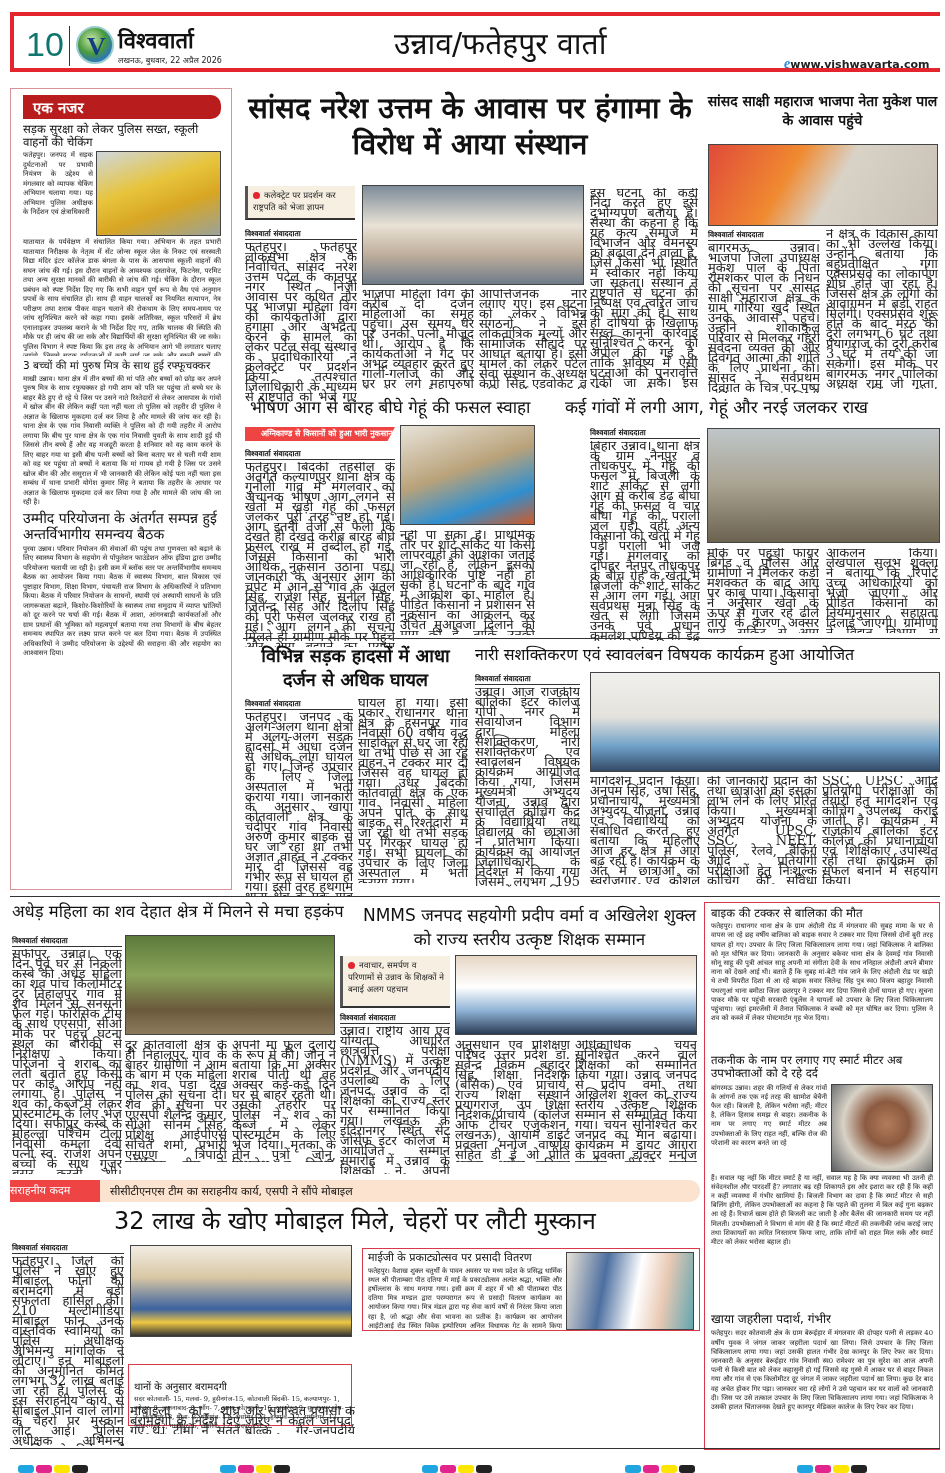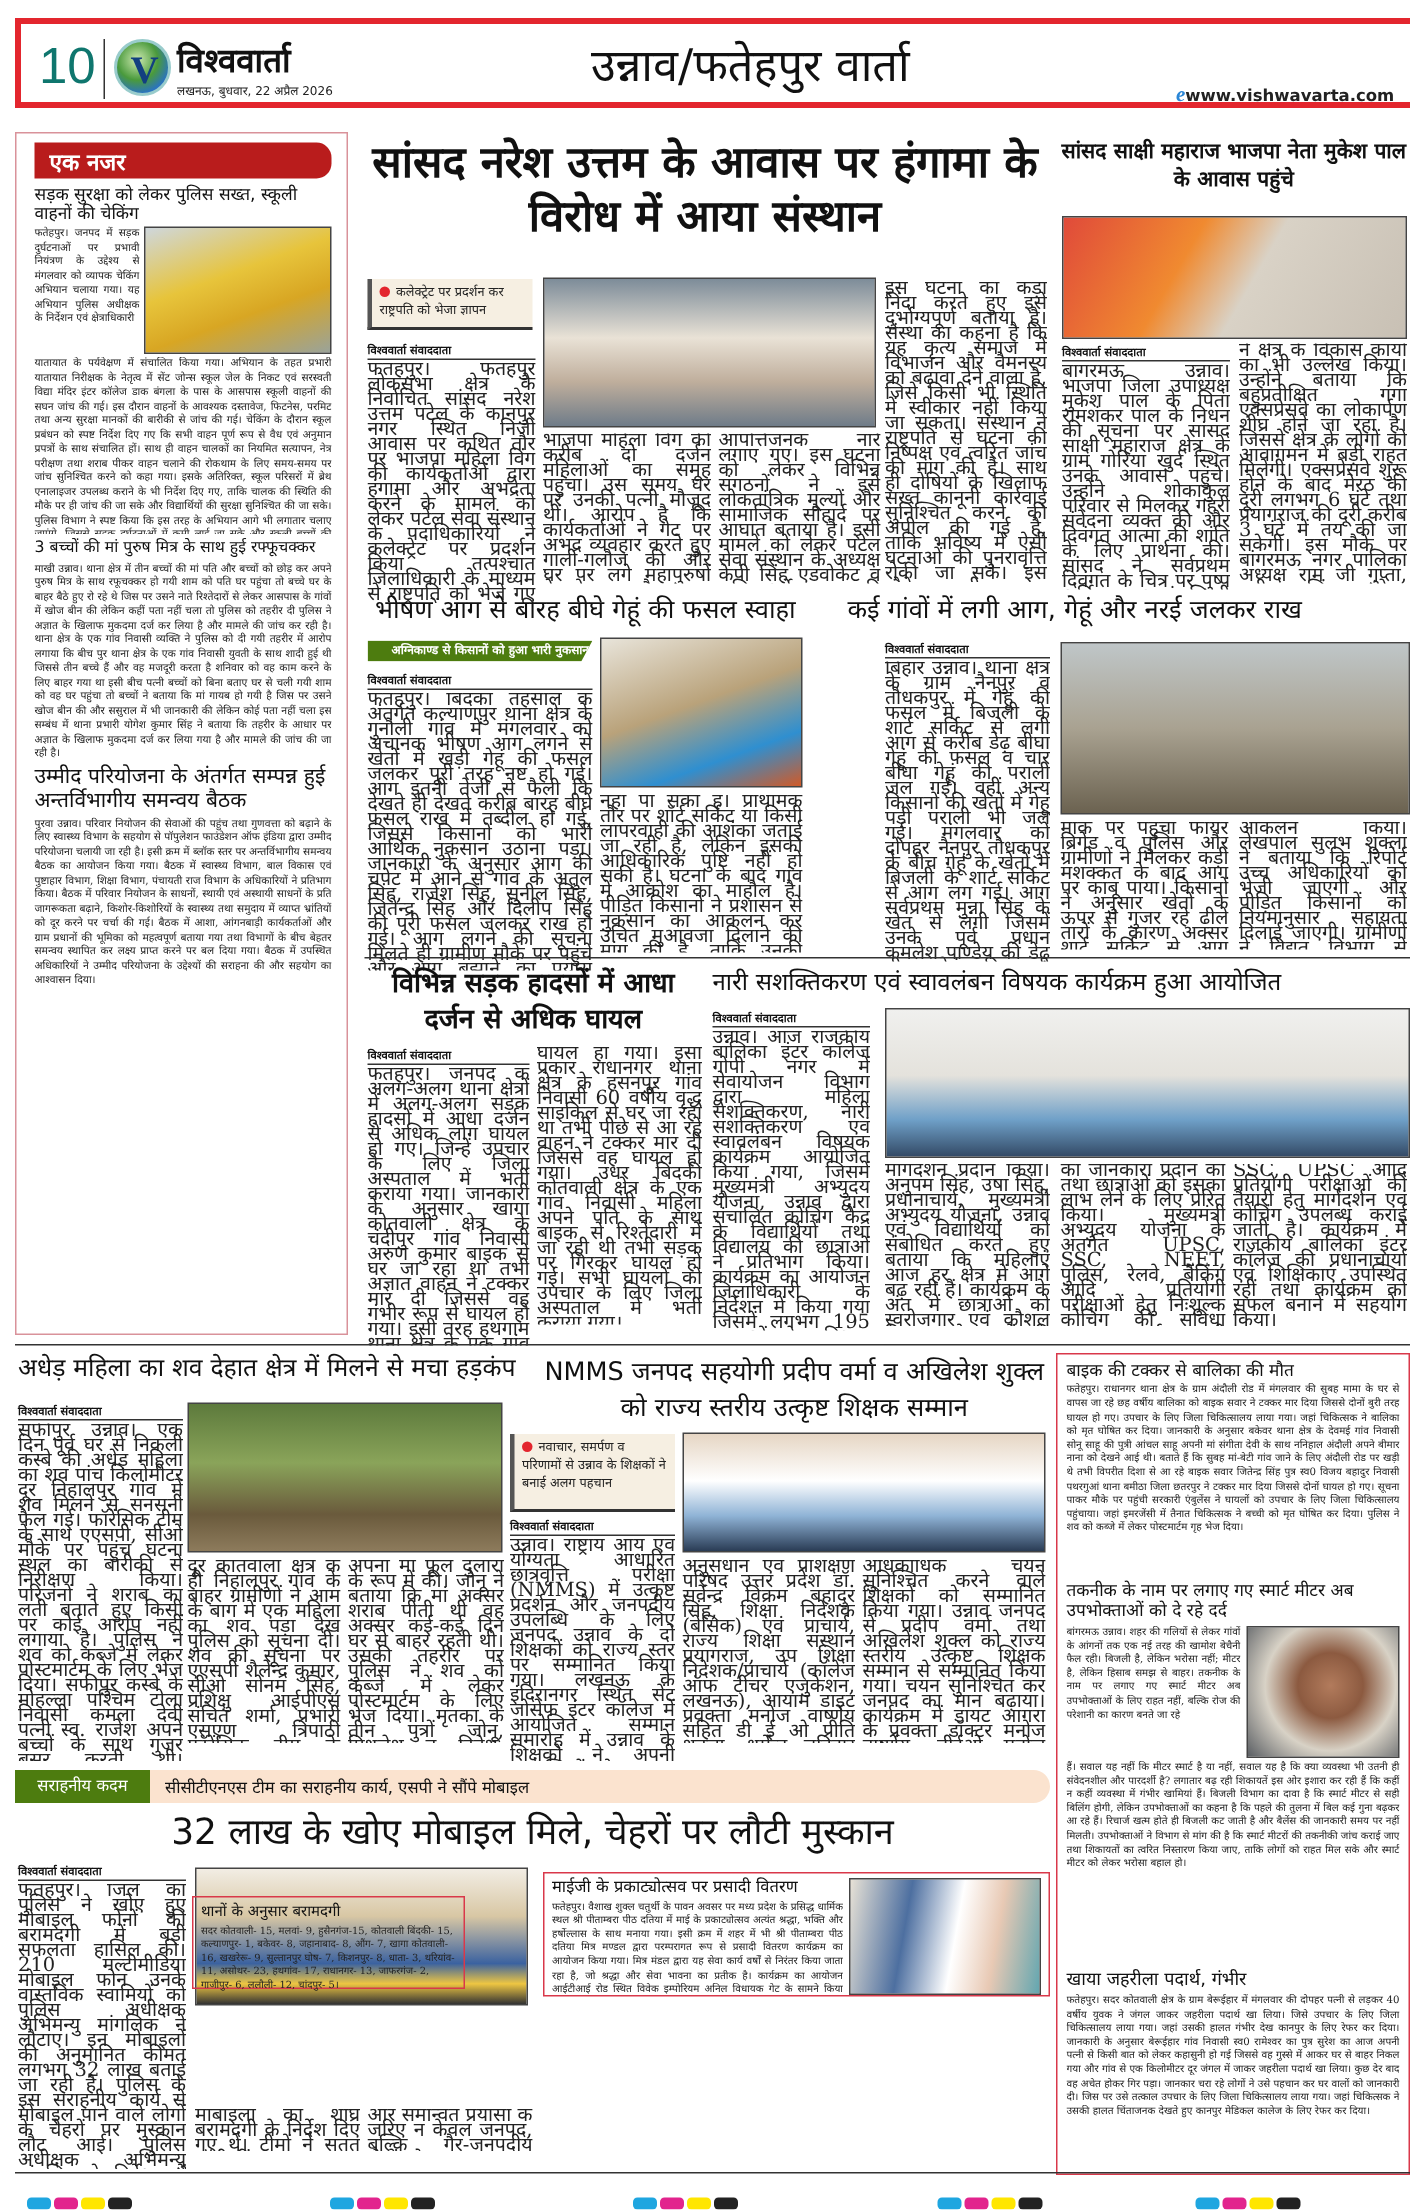--- a/index.html
+++ b/index.html
@@ -14,21 +14,21 @@
 .photo-saffron{background:linear-gradient(120deg,#e04a3a 0%,#f08a30 35%,#d9d2c6 55%,#c8c0b4 100%)}
 .photo-fire{background:linear-gradient(160deg,#e8e4da 0%,#b9a27a 45%,#2f8fd0 75%,#d05a28 100%)}
 .photo-field{background:linear-gradient(180deg,#bfc6c8 0%,#a9a291 50%,#6b6250 100%)}
 .photo-class{background:linear-gradient(180deg,#f0f0ee 0%,#e4e2dc 45%,#6fa0c8 75%,#334a66 100%)}
 .photo-trees{background:linear-gradient(180deg,#5d7a3c 0%,#8aa45a 40%,#6a5a3c 75%,#8d7b5c 100%)}
 .photo-award{background:linear-gradient(180deg,#e6d6c4 0%,#ffffff 40%,#8fb3d6 70%,#2a3c55 100%)}
 .photo-man{background:radial-gradient(circle at 55% 45%,#b27b5c 0%,#8c5a40 30%,#d8d2c6 60%,#5a5e63 100%)}
 .photo-mobile{background:linear-gradient(180deg,#f2ede4 0%,#d8c7a4 35%,#3b62a0 70%,#eec642 85%,#333 100%)}
 .photo-prasad{background:linear-gradient(100deg,#e8e2d6 0%,#4d6fa0 30%,#ffffff 55%,#e8c9b4 75%,#62a6b0 100%)}
 .redbox{border:1.5px solid #d9384a}
-.tag-red{background:#4d7c0f;color:#fff;font-weight:bold}
+.tag-red{background:#ef4444;color:#fff;font-weight:bold}
 .bullet{display:inline-block;width:7px;height:7px;border-radius:50%;background:#e3262e;margin-right:4px;vertical-align:middle}
 .kicker{background:#f6efe2;border-left:3px solid #555;border-bottom:2px solid #333;font-size:8.5px;line-height:12px;padding:3px 5px;color:#222}
 .cmyk{display:inline-block;width:16px;height:8px;border-radius:3px;margin-right:2px}
 </style>
 </head>
 <body>
 
 <div class="abs" style="left:10px;top:12px;width:930px;height:60px;border-left:4px solid #e3262e;border-top:4px solid #e3262e;border-bottom:4px solid #e3262e;border-right:none">
   <div class="abs" style="left:0;top:-4px;width:30px;height:4px;background:#e3262e"></div>
   <div class="abs" style="left:12px;top:8px;font-family:'Liberation Sans',sans-serif;font-size:34px;line-height:40px;color:#0f766e">10</div>
@@ -138,30 +138,30 @@
   <div class="body-text" style="font-size:6.8px;line-height:9.2px;height:128px">फतेहपुर। राधानगर थाना क्षेत्र के ग्राम अंदौली रोड में मंगलवार की सुबह मामा के घर से वापस जा रहे छह वर्षीय बालिका को बाइक सवार ने टक्कर मार दिया जिससे दोनों बुरी तरह घायल हो गए। उपचार के लिए जिला चिकित्सालय लाया गया। जहां चिकित्सक ने बालिका को मृत घोषित कर दिया। जानकारी के अनुसार बकेवर थाना क्षेत्र के देवमई गांव निवासी सोनू साहू की पुत्री आंचल साहू अपनी मां संगीता देवी के साथ ननिहाल अंदौली अपने बीमार नाना को देखने आई थी। बताते हैं कि सुबह मां-बेटी गांव जाने के लिए अंदौली रोड पर खड़ी थे तभी विपरीत दिशा से आ रहे बाइक सवार जितेन्द्र सिंह पुत्र स्व0 विजय बहादुर निवासी पथरगुआं थाना बमीठा जिला छतरपुर ने टक्कर मार दिया जिससे दोनों घायल हो गए। सूचना पाकर मौके पर पहुंची सरकारी एंबुलेंस ने घायलों को उपचार के लिए जिला चिकित्सालय पहुंचाया। जहां इमरजेंसी में तैनात चिकित्सक ने बच्ची को मृत घोषित कर दिया। पुलिस ने शव को कब्जे में लेकर पोस्टमार्टम गृह भेज दिया।</div>
   <div class="hl" style="font-size:11.5px;font-weight:normal;margin:4px 0 3px">तकनीक के नाम पर लगाए गए स्मार्ट मीटर अब उपभोक्ताओं को दे रहे दर्द</div>
   <div class="photo photo-man" style="float:right;width:102px;height:88px;margin:0 0 2px 4px"></div>
   <div class="body-text" style="font-size:6.8px;line-height:9.2px">बांगरमऊ उन्नाव। शहर की गलियों से लेकर गांवों के आंगनों तक एक नई तरह की खामोश बेचैनी फैल रही। बिजली है, लेकिन भरोसा नहीं; मीटर है, लेकिन हिसाब समझ से बाहर। तकनीक के नाम पर लगाए गए स्मार्ट मीटर अब उपभोक्ताओं के लिए राहत नहीं, बल्कि रोज की परेशानी का कारण बनते जा रहे</div>
   <div class="body-text" style="clear:both;font-size:6.8px;line-height:9.2px;height:135px">हैं। सवाल यह नहीं कि मीटर स्मार्ट है या नहीं, सवाल यह है कि क्या व्यवस्था भी उतनी ही संवेदनशील और पारदर्शी है? लगातार बढ़ रही शिकायतें इस ओर इशारा कर रही हैं कि कहीं न कहीं व्यवस्था में गंभीर खामियां हैं। बिजली विभाग का दावा है कि स्मार्ट मीटर से सही बिलिंग होगी, लेकिन उपभोक्ताओं का कहना है कि पहले की तुलना में बिल कई गुना बढ़कर आ रहे हैं। रिचार्ज खत्म होते ही बिजली कट जाती है और बैलेंस की जानकारी समय पर नहीं मिलती। उपभोक्ताओं ने विभाग से मांग की है कि स्मार्ट मीटरों की तकनीकी जांच कराई जाए तथा शिकायतों का त्वरित निस्तारण किया जाए, ताकि लोगों को राहत मिल सके और स्मार्ट मीटर को लेकर भरोसा बहाल हो।</div>
   <div class="hl" style="font-size:12px;font-weight:normal;margin:4px 0 3px">खाया जहरीला पदार्थ, गंभीर</div>
   <div class="body-text" style="font-size:6.8px;line-height:9.2px;height:100px">फतेहपुर। सदर कोतवाली क्षेत्र के ग्राम बेरूईहार में मंगलवार की दोपहर पत्नी से लड़कर 40 वर्षीय युवक ने जंगल जाकर जहरीला पदार्थ खा लिया। जिसे उपचार के लिए जिला चिकित्सालय लाया गया। जहां उसकी हालत गंभीर देख कानपुर के लिए रेफर कर दिया। जानकारी के अनुसार बेरूईहार गांव निवासी स्व0 रामेश्वर का पुत्र सुरेश का आज अपनी पत्नी से किसी बात को लेकर कहासुनी हो गई जिससे वह गुस्से में आकर घर से बाहर निकल गया और गांव से एक किलोमीटर दूर जंगल में जाकर जहरीला पदार्थ खा लिया। कुछ देर बाद वह अचेत होकर गिर पड़ा। जानकार चरा रहे लोगों ने उसे पहचान कर घर वालों को जानकारी दी। जिस पर उसे तत्काल उपचार के लिए जिला चिकित्सालय लाया गया। जहां चिकित्सक ने उसकी हालत चिंताजनक देखते हुए कानपुर मेडिकल कालेज के लिए रेफर कर दिया।</div>
 </div>
 
 <div class="abs" style="left:10px;top:1180px;width:690px;height:22px;background:#fbe3cf;border-radius:0 11px 11px 0">
-  <div class="abs tag-red" style="left:0;top:0;width:90px;height:22px;font-size:11px;line-height:22px;text-align:center;font-weight:normal">सराहनीय कदम</div>
+  <div class="abs tag-red" style="left:0;top:0;width:90px;height:22px;font-size:11px;line-height:22px;text-align:left;font-weight:normal">सराहनीय कदम</div>
   <div class="abs" style="left:100px;top:3px;font-size:11px;color:#111">सीसीटीएनएस टीम का सराहनीय कार्य, एसपी ने सौंपे मोबाइल</div>
 </div>
 <div class="abs hl" style="left:10px;top:1208px;width:690px;font-size:24px;font-weight:normal;text-align:center">32 लाख के खोए मोबाइल मिले, चेहरों पर लौटी मुस्कान</div>
 <div class="abs" style="left:12px;top:1242px;width:112px">
   <span class="byline">विश्ववार्ता संवाददाता</span>
   <div class="body-text" style="height:190px">फतेहपुर। जिले की पुलिस ने खोए हुए मोबाइल फोनों की बरामदगी में बड़ी सफलता हासिल की। 210 मल्टीमीडिया मोबाइल फोन उनके वास्तविक स्वामियों को पुलिस अधीक्षक अभिमन्यु मांगलिक ने लौटाए। इन मोबाइलों की अनुमानित कीमत लगभग 32 लाख बताई जा रही है। पुलिस के इस सराहनीय कार्य से मोबाइल पाने वाले लोगों के चेहरों पर मुस्कान लौट आई। पुलिस अधीक्षक अभिमन्यु मांगलिक के निर्देशन में चलाए जा रहे विशेष अभियान के तहत सीईआईआर पोर्टल के माध्यम से प्राप्त सूचनाओं पर त्वरित कार्रवाई की गई। जनपदीय सीसीटीएनएस टीम एवं सभी थानों की सीसीटीएनएस इकाइयों को गुमशुदा</div>
 </div>
 <div class="abs photo photo-mobile" style="left:130px;top:1245px;width:222px;height:92px"></div>
-<div class="abs redbox" style="left:128px;top:1264px;width:182px;height:62px;padding:4px 5px">
+<div class="abs redbox" style="left:128px;top:1364px;width:224px;height:62px;padding:16px 5px">
   <div class="hl" style="font-size:10px;font-weight:normal;margin-bottom:2px">थानों के अनुसार बरामदगी</div>
   <div class="body-text" style="font-size:6.6px;line-height:9px;text-align:left">सदर कोतवाली- 15, मलवां- 9, हुसैनगंज-15, कोतवाली बिंदकी- 15, कल्याणपुर- 1, बकेवर- 8, जहानाबाद- 8, औंग- 7, खागा कोतवाली- 16, खखरेरू- 9, सुल्तानपुर घोष- 7, किशनपुर- 8, धाता- 3, थरियांव- 11, असोथर- 23, हथगांव- 17, राधानगर- 13, जाफरगंज- 2, गाजीपुर- 6, ललौली- 12, चांदपुर- 5।</div>
 </div>
 <div class="abs body-text" style="left:130px;top:1406px;width:110px;height:28px">मोबाइलों की शीघ्र बरामदगी के निर्देश दिए गए थे। टीमों ने सतत मॉनीटरिंग</div>
 <div class="abs body-text" style="left:245px;top:1406px;width:110px;height:28px">और समन्वित प्रयासों के जरिए न केवल जनपद, बल्कि गैर-जनपदीय क्षेत्रों और</div>
 
 <div class="abs redbox" style="left:362px;top:1248px;width:338px;height:83px;padding:3px 5px;overflow:hidden">
   <div class="photo photo-prasad" style="float:right;width:128px;height:78px;margin:0 0 2px 4px"></div>
   <div class="hl" style="font-size:11px;font-weight:normal;margin-bottom:2px">माईजी के प्रकाट्योत्सव पर प्रसादी वितरण</div>
   <div class="body-text" style="font-size:6.8px;line-height:9.2px">फतेहपुर। वैशाख शुक्ल चतुर्थी के पावन अवसर पर मध्य प्रदेश के प्रसिद्ध धार्मिक स्थल श्री पीताम्बरा पीठ दतिया में माई के प्रकाट्योत्सव अत्यंत श्रद्धा, भक्ति और हर्षोल्लास के साथ मनाया गया। इसी क्रम में शहर में भी श्री पीताम्बरा पीठ दतिया मित्र मण्डल द्वारा परम्परागत रूप से प्रसादी वितरण कार्यक्रम का आयोजन किया गया। मित्र मंडल द्वारा यह सेवा कार्य वर्षों से निरंतर किया जाता रहा है, जो श्रद्धा और सेवा भावना का प्रतीक है। कार्यक्रम का आयोजन आईटीआई रोड स्थित विवेक इम्पोरियम अनिल विधायक गेट के सामने किया गया। जहां बड़ी संख्या में श्रद्धालु एवं आमजन उपस्थित हुए। प्रसादी वितरण के दौरान पूरे क्षेत्र में भक्ति का माहौल बना रहा और लोगों ने उत्साहपूर्वक भाग लिया। मित्र मंडल के सदस्यों ने बताया कि यह आयोजन हर वर्ष माई के प्रकाट्योत्सव पर किया जाता है।</div>

